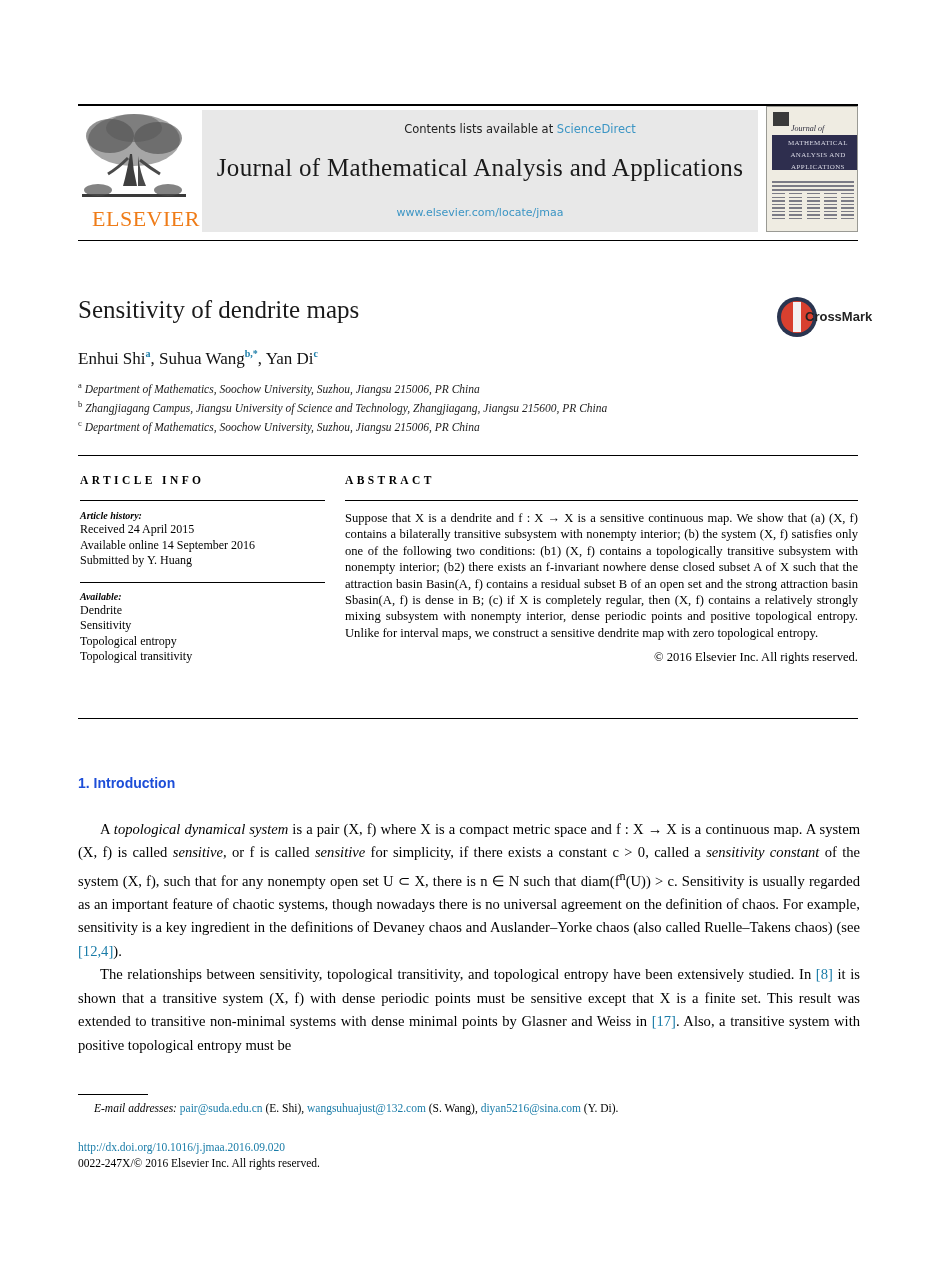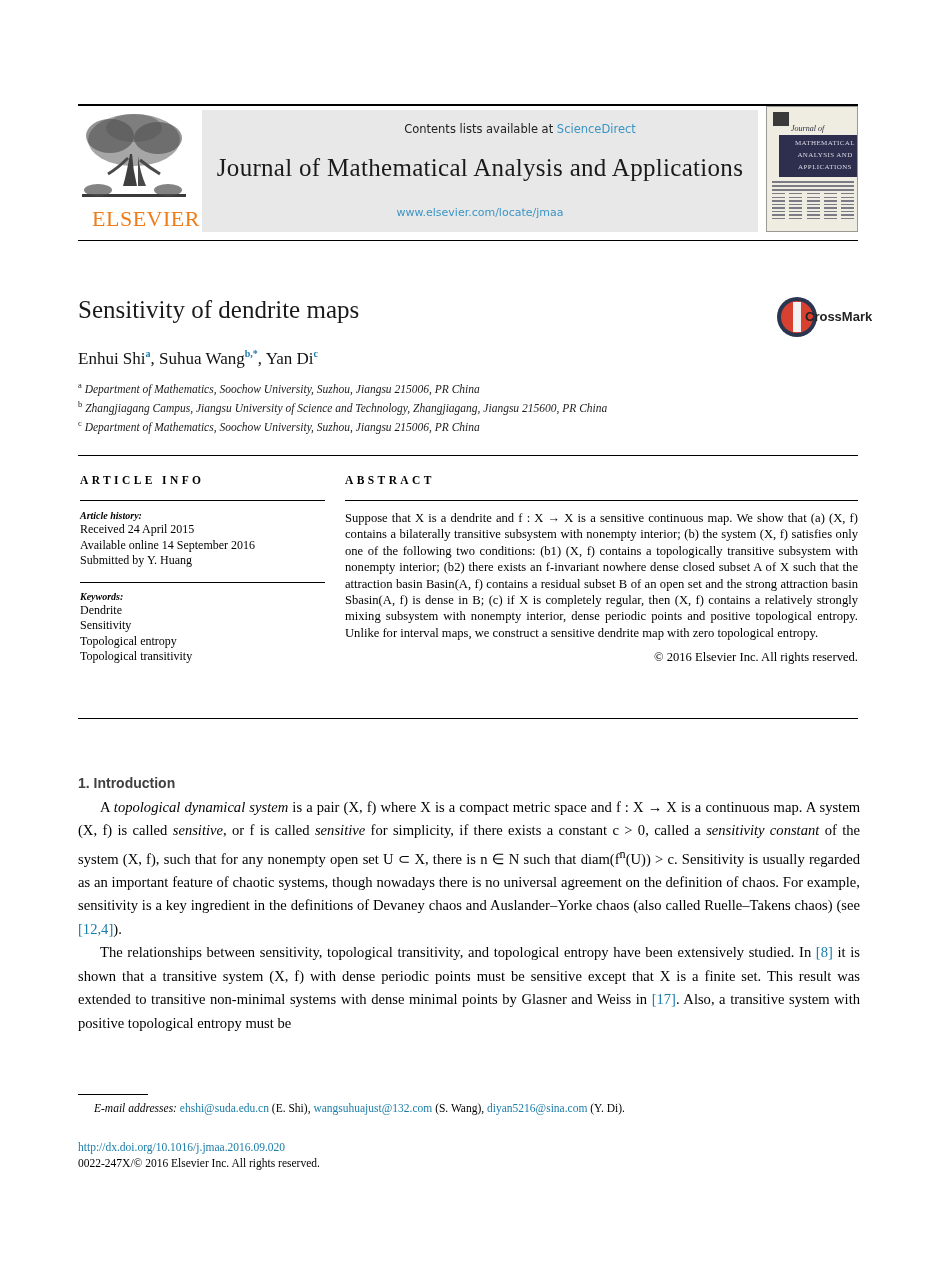--- a/index.html
+++ b/index.html
@@ -140,22 +140,22 @@
   .cover-journalof {
     position: absolute;
     left: 24px; top: 17px;
     font-family: "Liberation Serif", serif;
     font-style: italic;
     font-size: 8px;
     color: #2a2a3a;
   }
   .cover-band {
     position: absolute;
-    left: 12px; top: 28px;
-    width: 92px; height: 42px;
+    left: 5px; top: 28px;
+    width: 92px; height: 35px;
     background: #2e2e4e;
   }
   .cover-band-text {
     position: absolute;
     left: 0; top: 2px;
     width: 92px;
     text-align: center;
     color: #d8d8e4;
     font-family: "Liberation Serif", serif;
     font-size: 7px;
@@ -329,25 +329,25 @@
   }
   .mi { font-family: "Liberation Serif", serif; font-style: italic; }
 
   
   .sec-head {
     position: absolute;
     left: 78px; top: 775px;
     font-family: "Liberation Sans", sans-serif;
     font-weight: bold;
     font-size: 14px;
-    color: #404040;
+    color: #1d4ed8;
   }
   .body-text {
     position: absolute;
-    left: 78px; top: 796px;
+    left: 78px; top: 818px;
     width: 782px;
     font-family: "Liberation Serif", serif;
     font-size: 14.6px;
     line-height: 23.4px;
     text-align: justify;
     color: #000;
   }
   .body-text p { margin: 0; text-indent: 22px; }
   .cite { color: #1a7ca8; }
 
@@ -512,21 +512,21 @@
 
   <div class="info-col">
     <div class="col-head">ARTICLE INFO</div>
     <div class="hr-thin"></div>
     <div class="info-sub">Article history:</div>
     <div class="info-line">Received 24 April 2015</div>
     <div class="info-line">Available online 14 September 2016</div>
     <div class="info-line">Submitted by Y. Huang</div>
     <div class="hr-thin" style="margin-top:13px;margin-bottom:8px"></div>
     <div class="kw-block" style="margin-top:0">
-      <div class="info-sub">Keywords:</div>
+      <div class="info-sub">Available:</div>
       <div class="info-line">Dendrite</div>
       <div class="info-line">Sensitivity</div>
       <div class="info-line">Topological entropy</div>
       <div class="info-line">Topological transitivity</div>
     </div>
   </div>
 
   <div class="abs-col">
     <div class="col-head">ABSTRACT</div>
     <div class="hr-thin"></div>
@@ -536,21 +536,21 @@
 
   <div class="sec-head">1. Introduction</div>
 
   <div class="body-text">
     <p><span>A </span><span class="mi">topological dynamical system</span><span> is a pair (X, f) where X is a compact metric space and f : X → X is a continuous map. A system (X, f) is called </span><span class="mi">sensitive</span><span>, or f is called </span><span class="mi">sensitive</span><span> for simplicity, if there exists a constant c &gt; 0, called a </span><span class="mi">sensitivity constant</span><span> of the system (X, f), such that for any nonempty open set U ⊂ X, there is n ∈ N such that diam(f</span><sup>n</sup><span>(U)) &gt; c. Sensitivity is usually regarded as an important feature of chaotic systems, though nowadays there is no universal agreement on the definition of chaos. For example, sensitivity is a key ingredient in the definitions of Devaney chaos and Auslander–Yorke chaos (also called Ruelle–Takens chaos) (see </span><span class="cite">[12,4]</span><span>).</span></p>
     <p><span>The relationships between sensitivity, topological transitivity, and topological entropy have been extensively studied. In </span><span class="cite">[8]</span><span> it is shown that a transitive system (X, f) with dense periodic points must be sensitive except that X is a finite set. This result was extended to transitive non-minimal systems with dense minimal points by Glasner and Weiss in </span><span class="cite">[17]</span><span>. Also, a transitive system with positive topological entropy must be</span></p>
   </div>
 
   <div class="foot-rule"></div>
   <div class="footnote">
-    <div class="footnote-indent"><span class="em-label">E-mail addresses:</span> <span class="mail">ehshi@suda.edu.cn</span> <span>(E. Shi)</span>, <span class="mail">wangsuhuajust@132.com</span> <span>(S. Wang)</span>, <span class="mail">diyan5216@sina.com</span> <span>(Y. Di).</span></div>
+    <div class="footnote-indent"><span class="em-label">E-mail addresses:</span> <span class="mail">pair@suda.edu.cn</span> <span>(E. Shi)</span>, <span class="mail">wangsuhuajust@132.com</span> <span>(S. Wang)</span>, <span class="mail">diyan5216@sina.com</span> <span>(Y. Di).</span></div>
   </div>
 
   <div class="doi-block">
     <div class="doi-link">http://dx.doi.org/10.1016/j.jmaa.2016.09.020</div>
     <div>0022-247X/© 2016 Elsevier Inc. All rights reserved.</div>
   </div>
 
 </div>
 
 </body></html>

